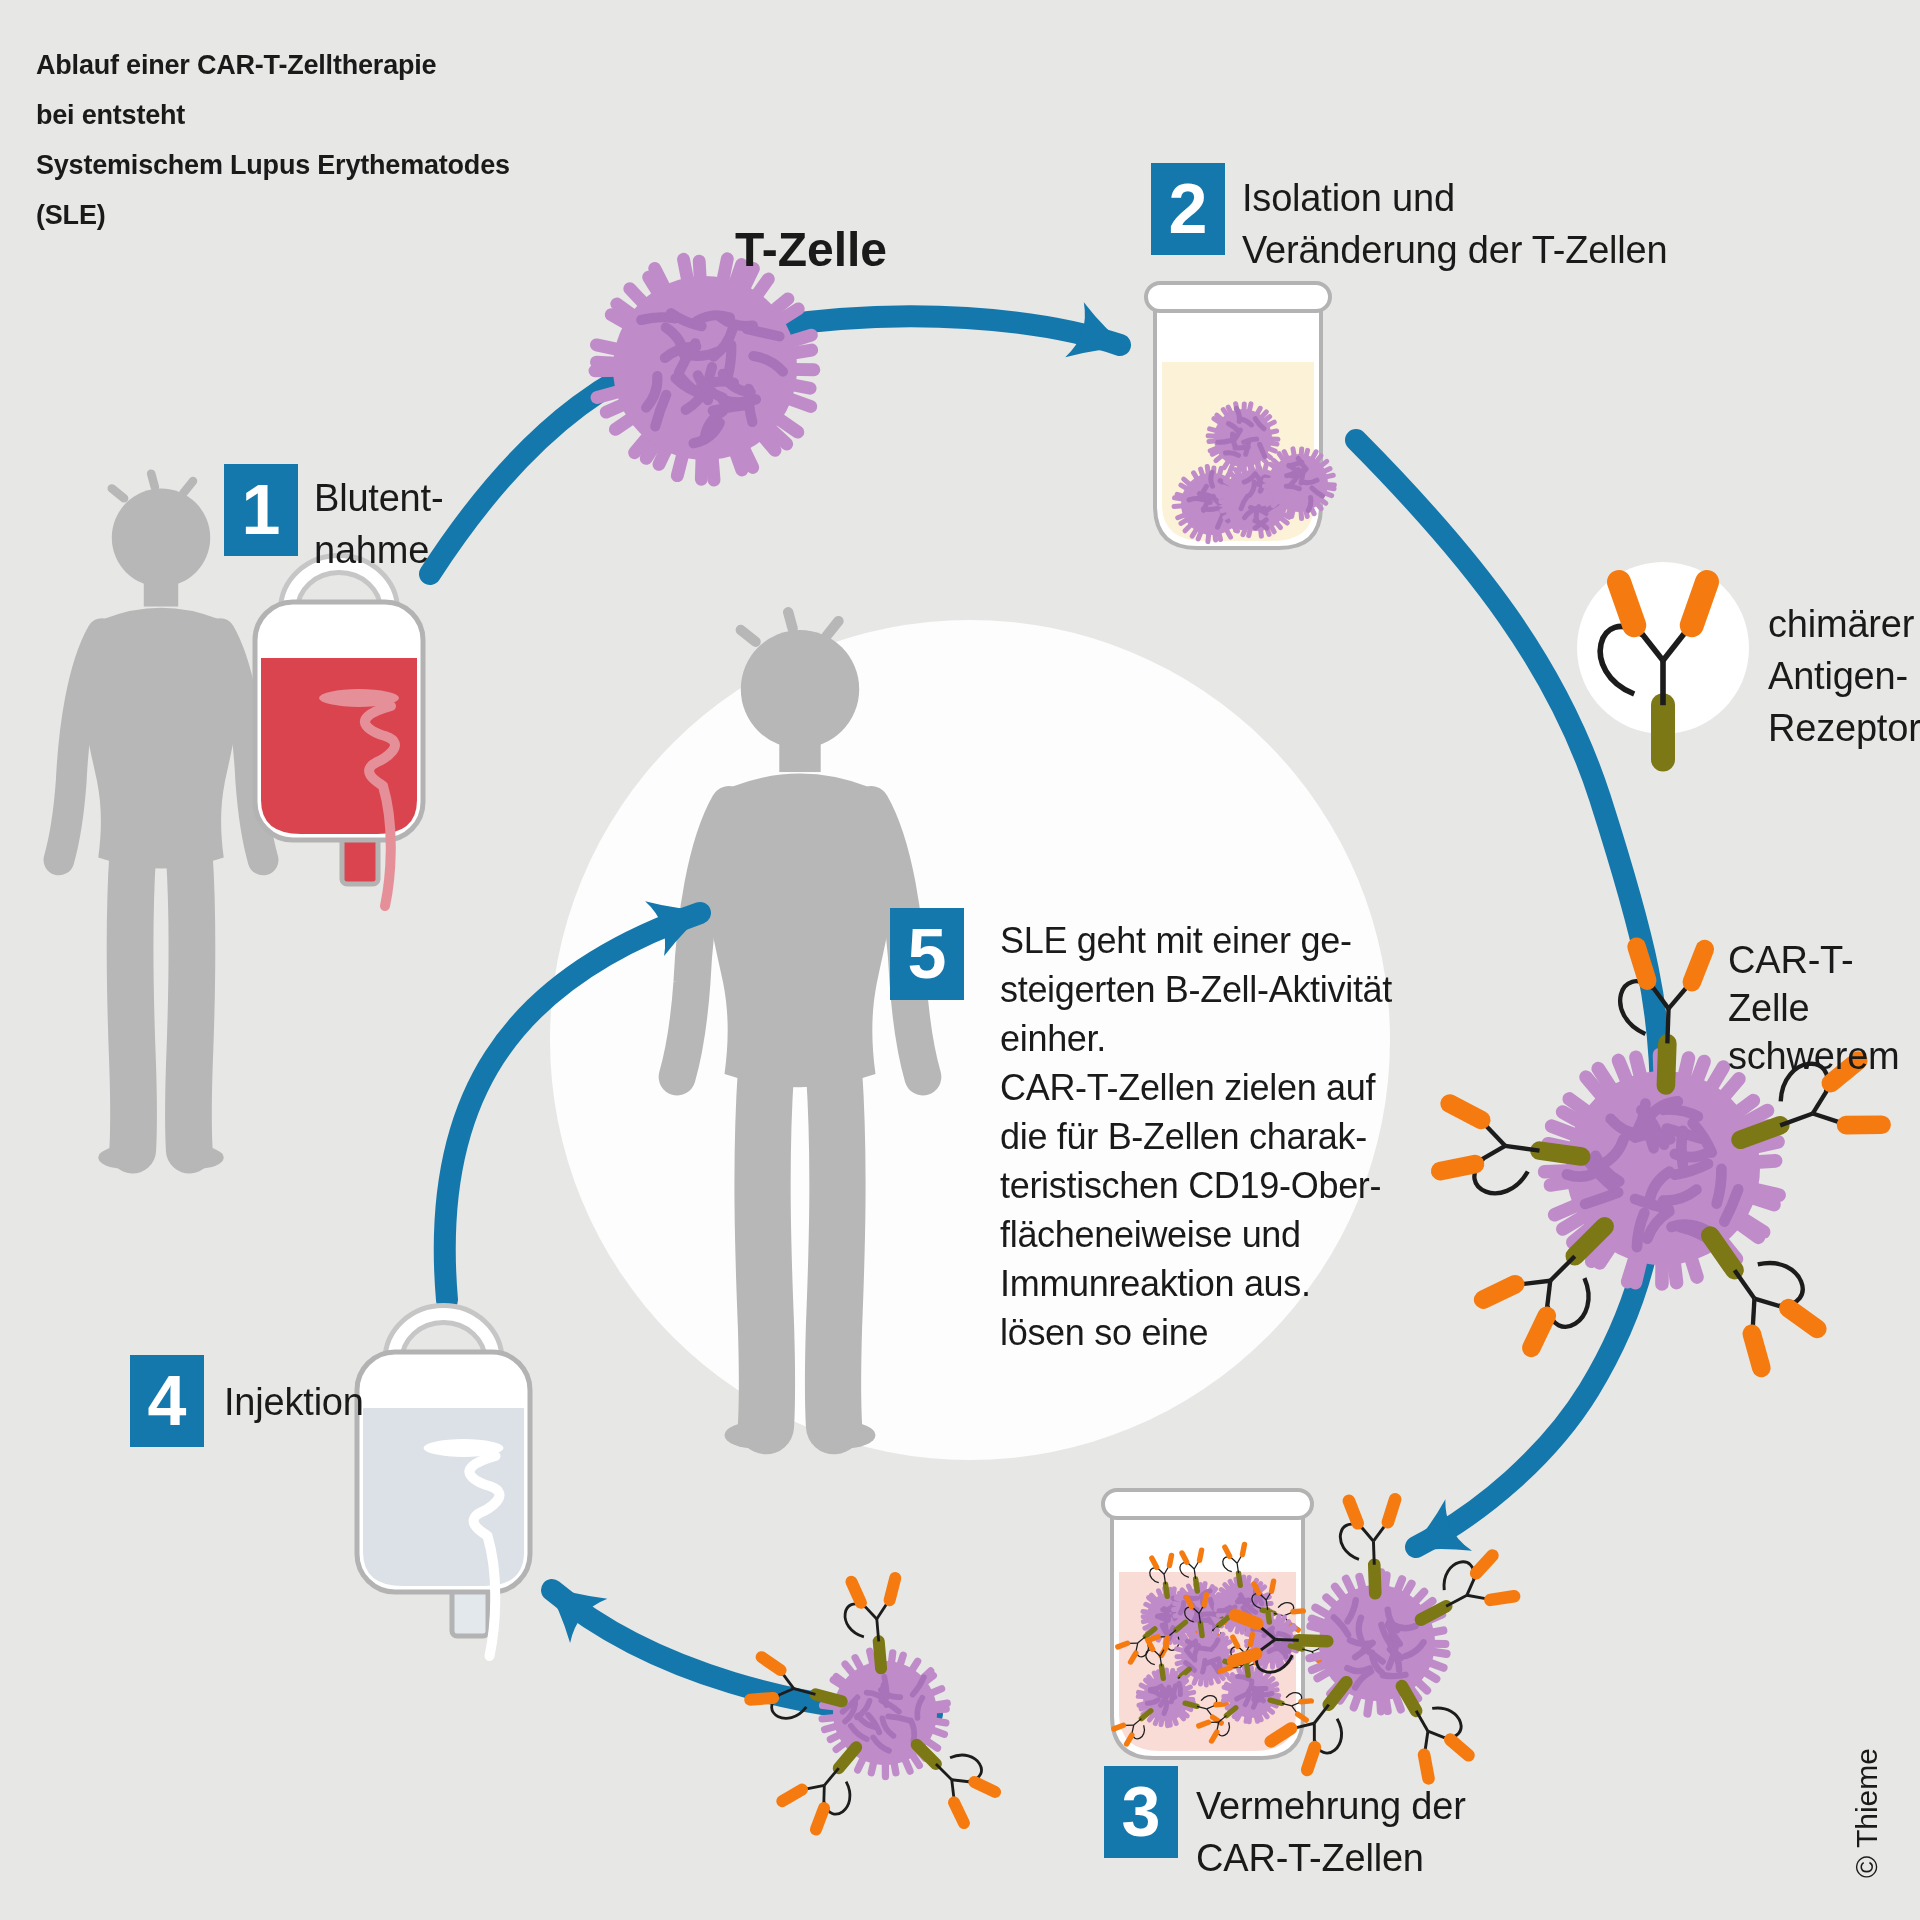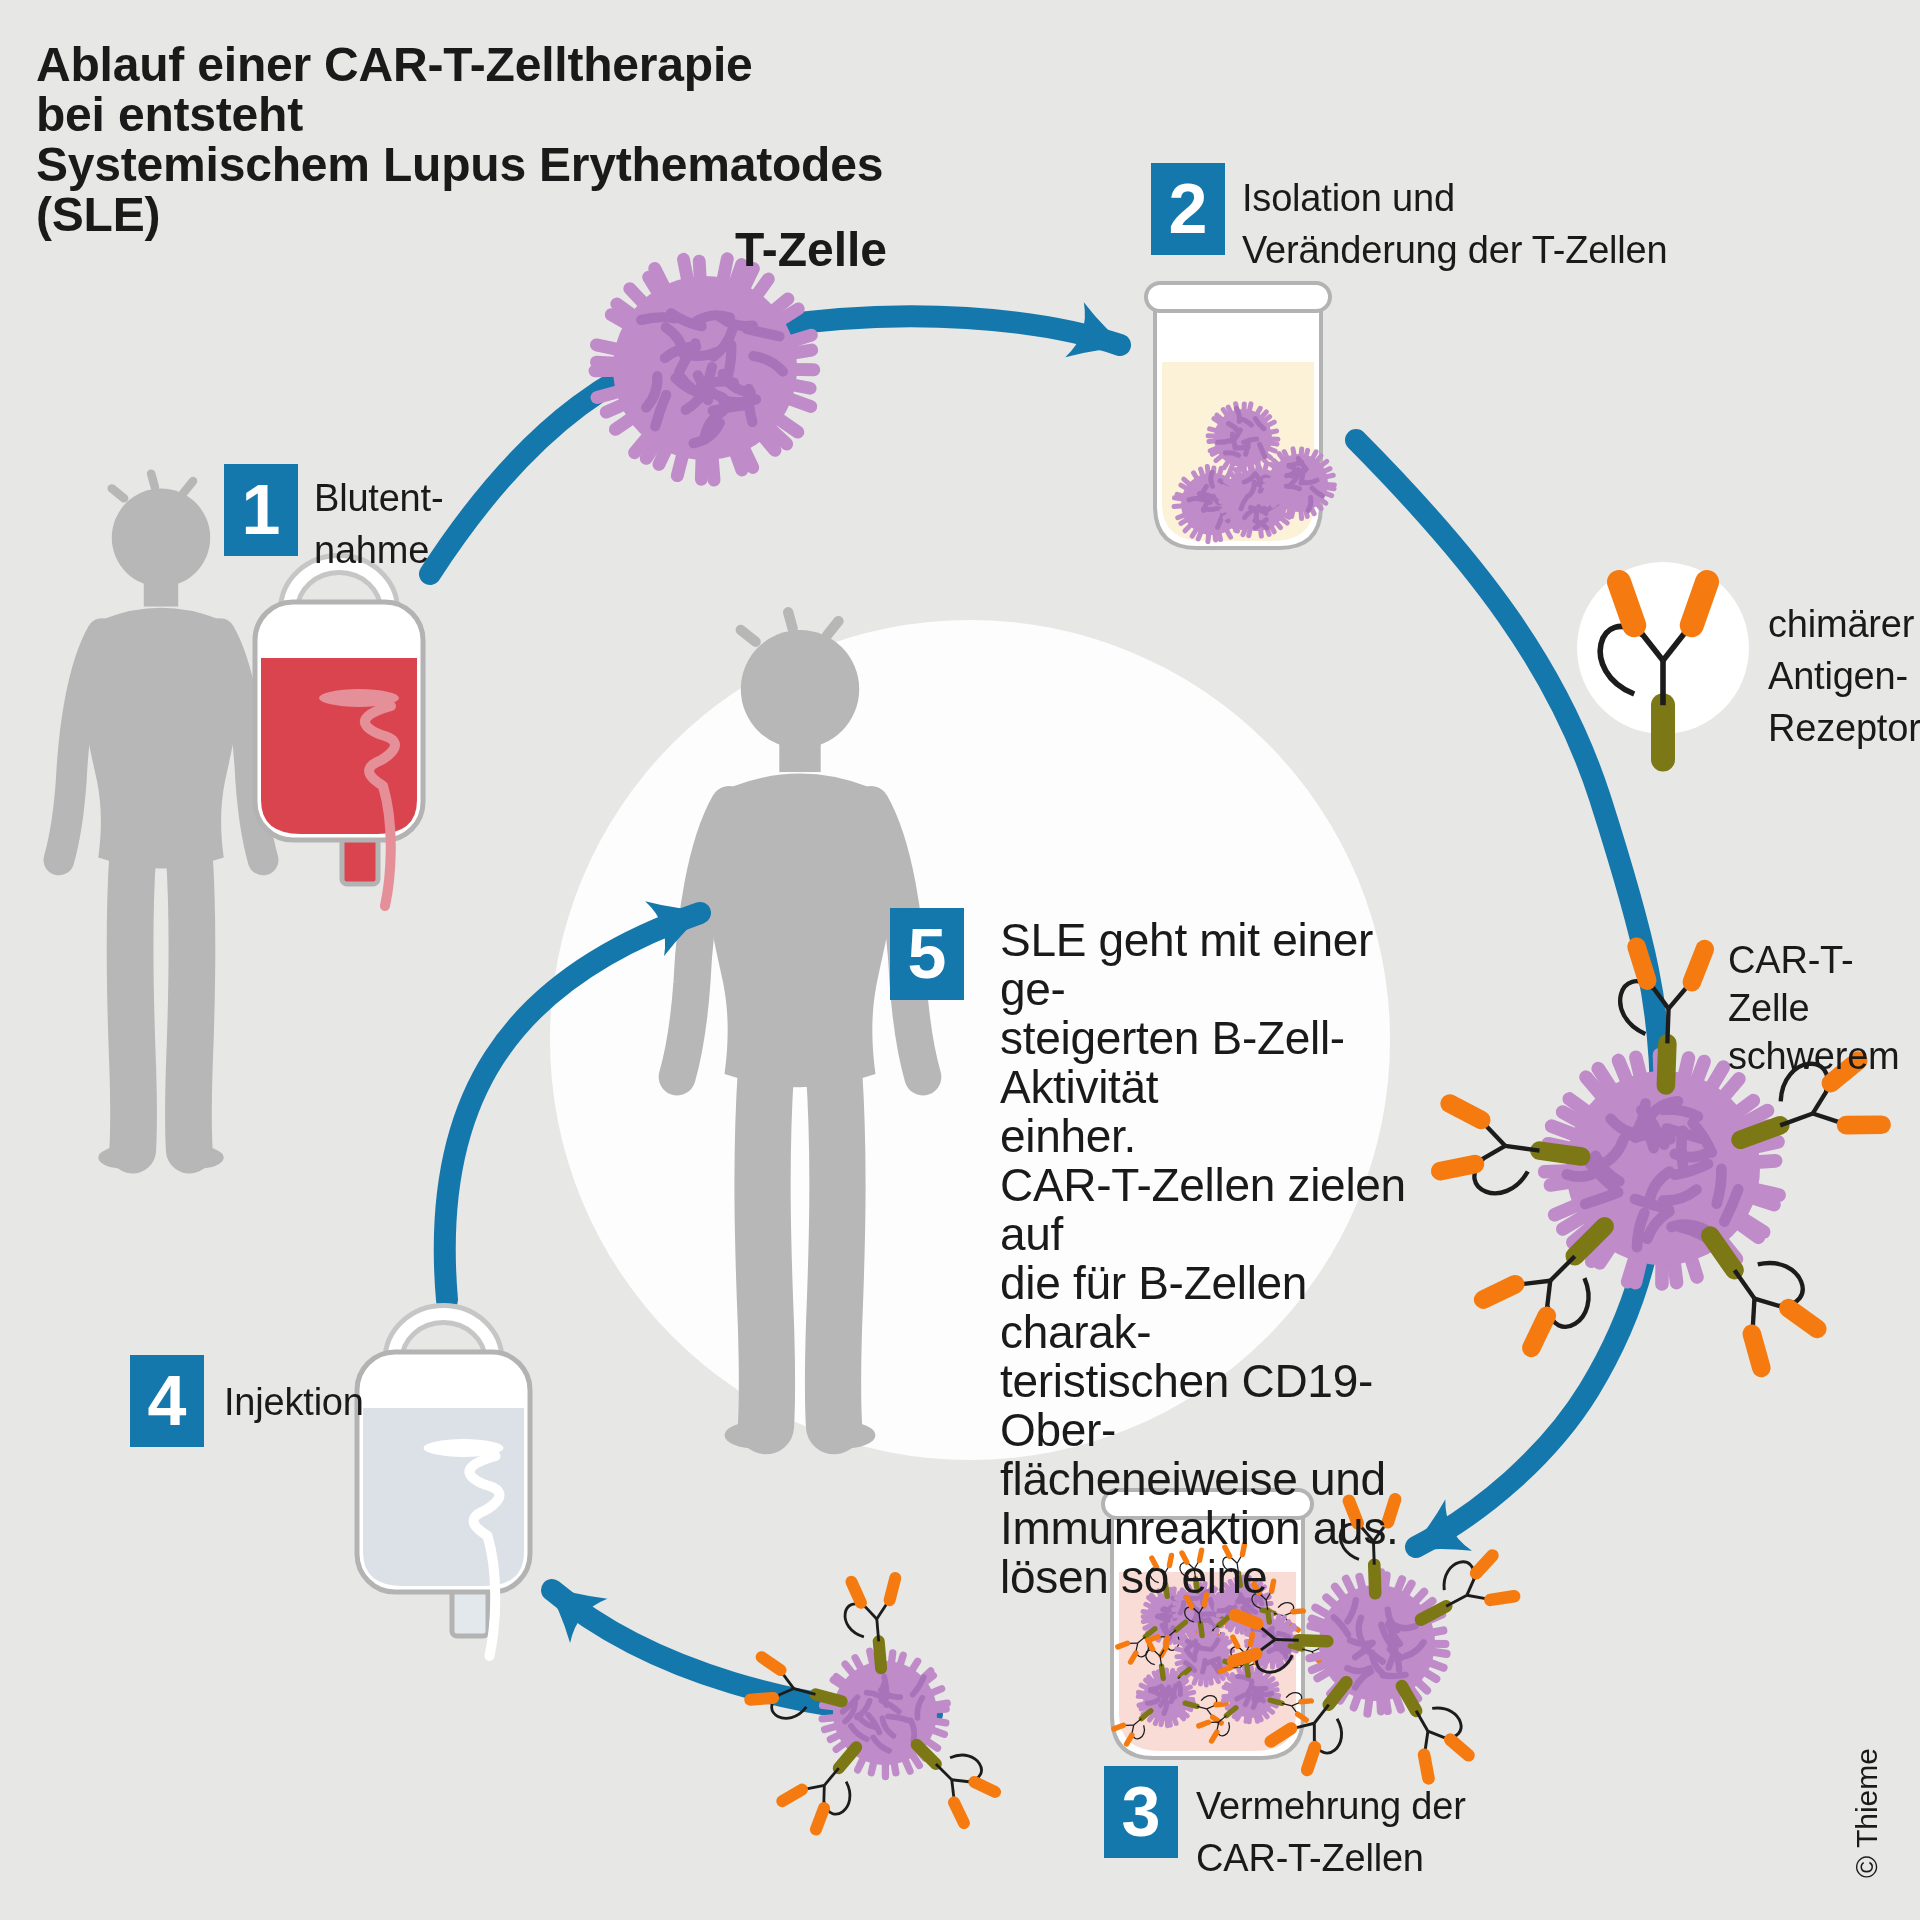--- a/index.html
+++ b/index.html
@@ -1,23 +1,23 @@
 <!DOCTYPE html>
 <html><head>
 <meta charset="utf-8">
 <style>
   html,body{margin:0;padding:0;}
   body{width:1920px;height:1920px;position:relative;overflow:hidden;
        background:#e7e7e5;font-family:"Liberation Sans",sans-serif;color:#1a1a1a;}
   #scene{position:absolute;left:0;top:0;}
   .t{position:absolute;}
-  .title-block{font-size:48px;line-height:50px;font-weight:700;letter-spacing:-0.2px;}
+  .title-block{font-size:27px;line-height:50px;font-weight:700;letter-spacing:-0.2px;}
   .lbl{font-size:38px;line-height:52px;letter-spacing:-0.2px;}
   .lbl.bold{font-weight:400;}
-  .para{font-size:46px;line-height:49px;letter-spacing:-0.3px;}
+  .para{font-size:36px;line-height:49px;letter-spacing:-0.3px;}
   .badge{position:absolute;width:74px;height:92px;background:#1478ad;color:#fff;
          display:flex;align-items:center;justify-content:center;
          font-size:70px;font-weight:700;}
   .cell-label{font-size:48px;font-weight:700;}
   .credit{position:absolute;left:1850px;top:1878px;font-size:30px;white-space:nowrap;
           transform:rotate(-90deg);transform-origin:0 0;}
 </style>
 </head>
 <body>
 

